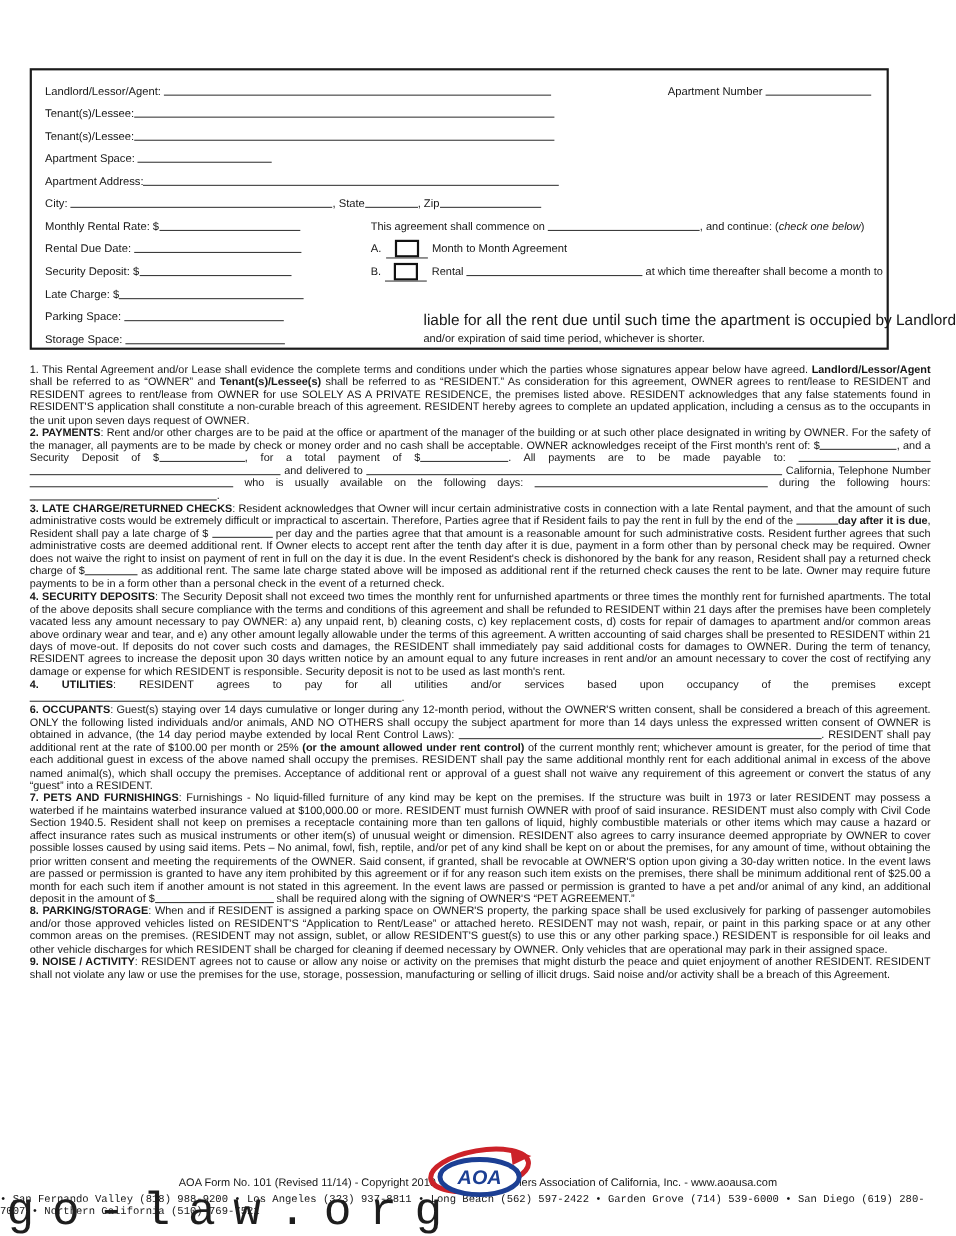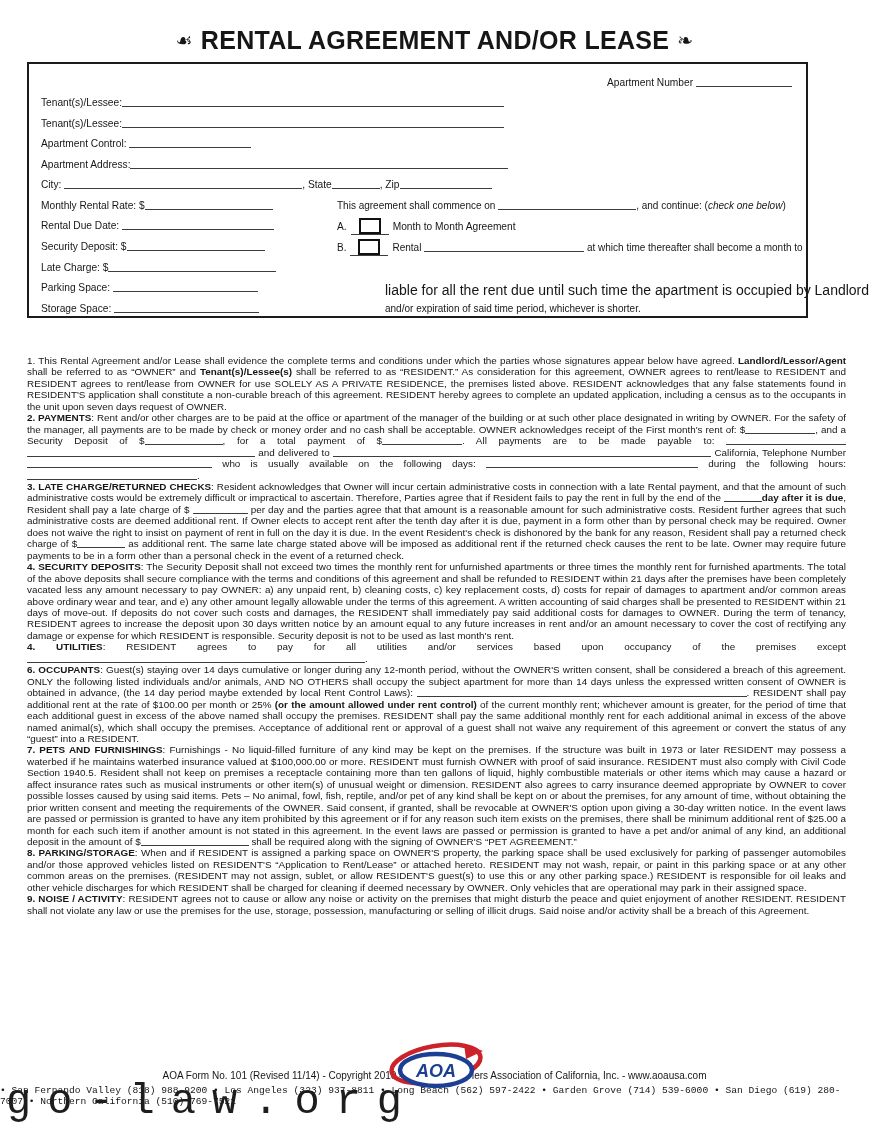--- a/index.html
+++ b/index.html
@@ -18,57 +18,57 @@
           border:2px solid #1b1b1b; font-size:10.2px; }
   .fr { position:absolute; left:12px; white-space:nowrap; }
   .ul { display:inline-block; border-bottom:1px solid #3c3c3c; height:10px; vertical-align:-1px; }
   .cbwrap { display:inline-block; width:38px; border-bottom:1px solid #3c3c3c; text-align:center;
             vertical-align:-2px; margin:0 4px; }
   .cb { display:inline-block; width:22px; height:16px; border:2px solid #111; vertical-align:bottom; background:#fff; }
   .it { font-style:italic; }
 
   
   .docbody { position:absolute; left:27px; top:331px; width:819px;
-             font-size:9.9px; line-height:11.45px; text-align:justify;margin-top:24px; }
+             font-size:9.9px; line-height:11.45px; text-align:justify; }
   .para { margin:0; }
   .bold { font-weight:bold; }
   .blank { display:inline-block; border-bottom:1px solid #3c3c3c; height:9px; vertical-align:-1px; }
   .ultext { }
 
   
   .logo { position:absolute; left:388px; top:1040px; z-index:4; }
   .form-line { position:absolute; left:0; top:1070px; width:869px; text-align:center;
                font-size:10px; z-index:2; }
   .offices-line { position:absolute; left:0; top:1085px; width:858px; 
                   font-family:Liberation Mono, monospace; font-size:9.6px; z-index:2; }
   .watermark { position:absolute; left:6px; top:1078px; z-index:3;
                font-family:"Liberation Mono", monospace; font-size:42px; letter-spacing:16px;
                color:#1d1d1d; white-space:nowrap; }
 </style>
 </head>
 <body>
 
 <div class="page">
 
-  <div class="title-row">
-    <span class="ornament">☙</span><span>RENTAL AGREEMENT AND/OR LEASE</span><span class="ornament">❧</span>
-  </div>
 
   <div class="fbox">
+    <div class="fr" style="top:13px">
+      <span>Landlord/Lessor/Agent:  </span><span class="ul" style="width:352px"></span>
+    </div>
     <div class="fr" style="left:578px; top:13px">
       <span>Apartment Number  </span><span class="ul" style="width:96px"></span>
     </div>
     <div class="fr" style="top:33px">
       <span>Tenant(s)/Lessee:</span><span class="ul" style="width:382px"></span>
     </div>
     <div class="fr" style="top:54px">
       <span>Tenant(s)/Lessee:</span><span class="ul" style="width:382px"></span>
     </div>
     <div class="fr" style="top:74px">
-      <span>Apartment Control:  </span><span class="ul" style="width:122px"></span>
+      <span>Apartment Space:  </span><span class="ul" style="width:122px"></span>
     </div>
     <div class="fr" style="top:115px">
       <span>City:  </span><span class="ul" style="width:238px"></span><span>, State</span><span class="ul" style="width:48px"></span><span>, Zip</span><span class="ul" style="width:92px"></span>
     </div>
     <div class="fr" style="top:95px">
       <span>Apartment Address:</span><span class="ul" style="width:378px"></span>
     </div>
     <div class="fr" style="top:136px">
       <span>Monthly Rental Rate:  $</span><span class="ul" style="width:128px"></span>
     </div>

